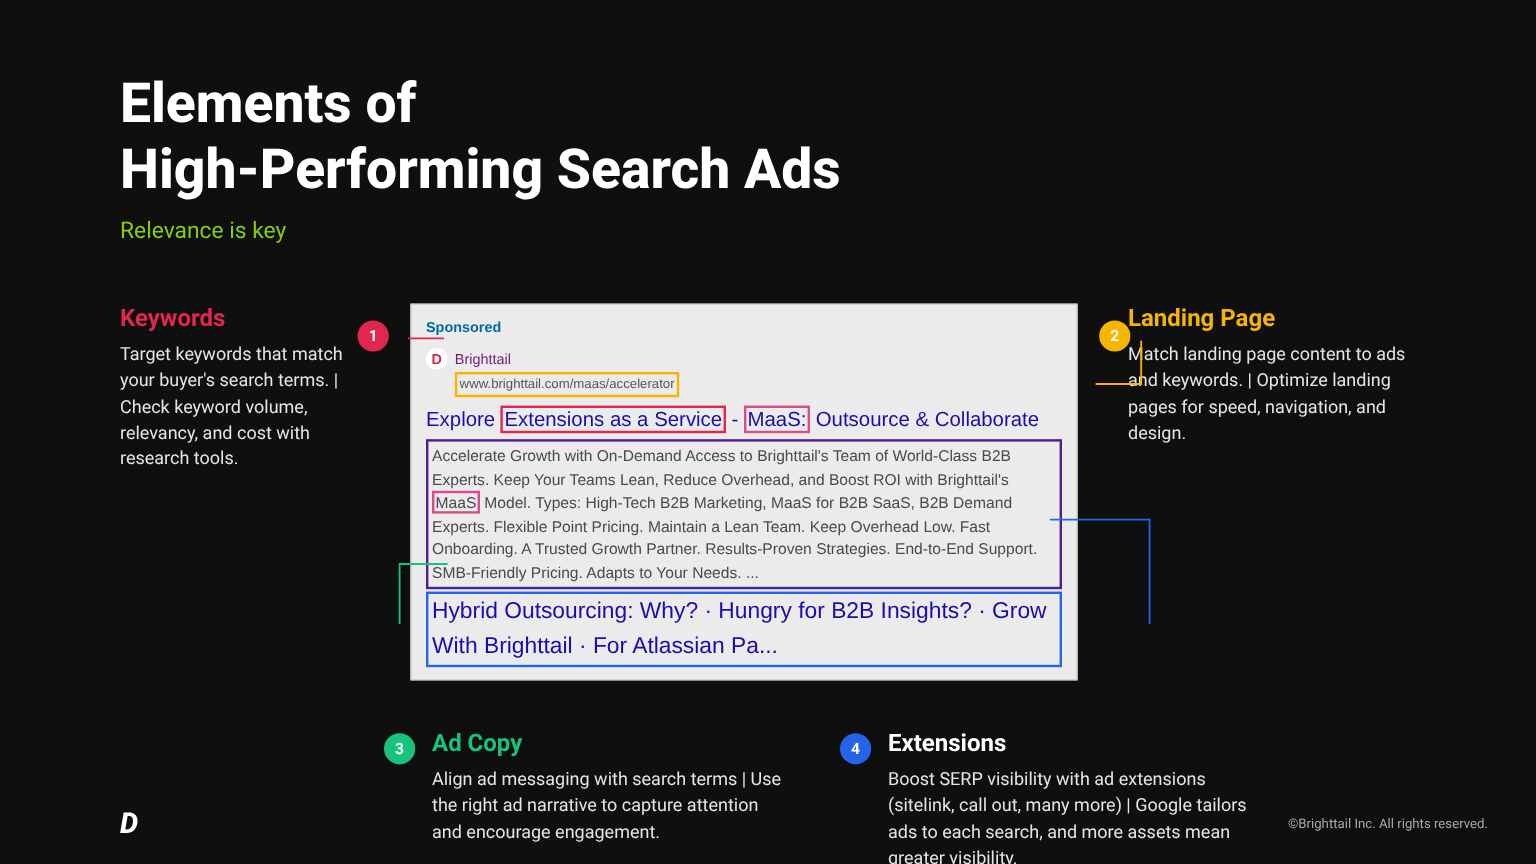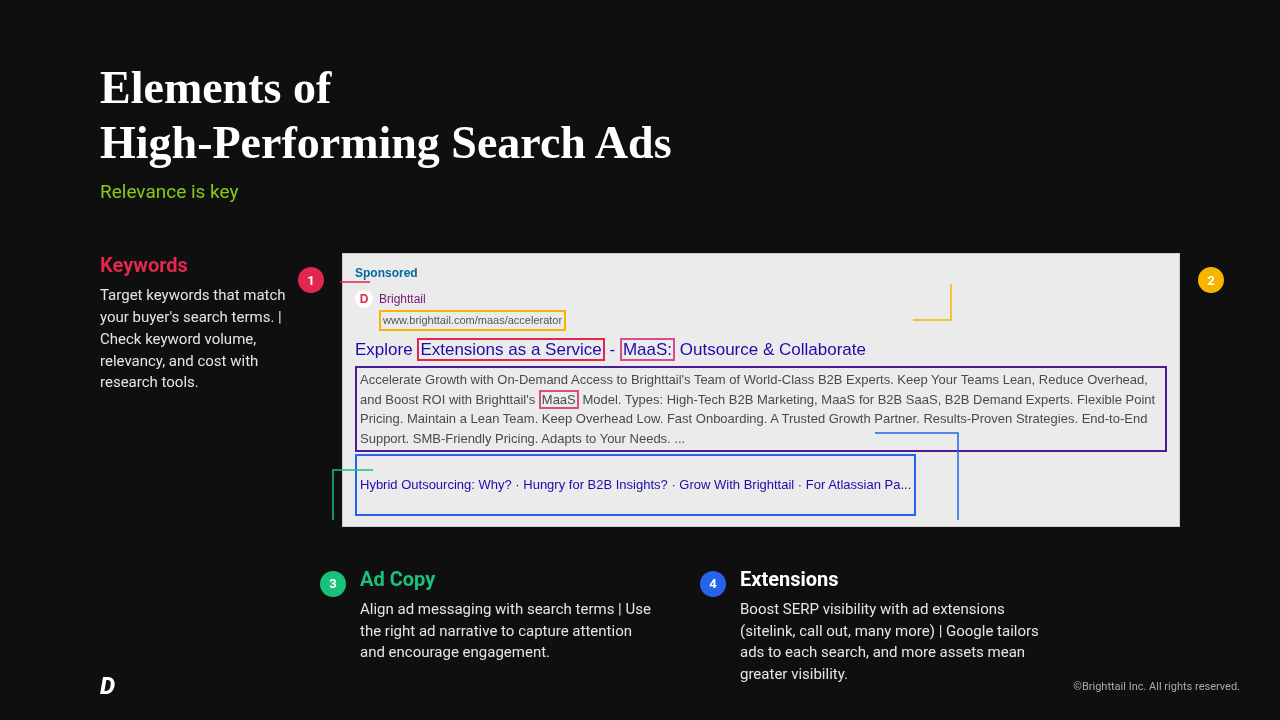--- a/index.html
+++ b/index.html
@@ -6,21 +6,21 @@
 body {
   background: #0f0f0f;
   color: #fff;
   font-family: -apple-system, BlinkMacSystemFont, "Segoe UI", Roboto, Helvetica, Arial, sans-serif;
   width: 1280px;
   height: 720px;
   overflow: hidden;
   position: relative;
 }
 .slide { position: relative; width: 100%; height: 100%; padding: 60px 100px 40px 100px; }
-.title { font-size: 46px; font-weight: 800; line-height: 1.2; margin-bottom: 10px; font-family: Liberation Serif, serif; }
+.title { font-size: 46px; font-weight: 800; line-height: 1.2; margin-bottom: 10px; }
 .subtitle { font-size: 19px; font-weight: 400; color: #84cc16; margin-bottom: 50px; }
 .content-row { display: flex; gap: 42px; align-items: flex-start; }
 .left-col { width: 200px; flex-shrink: 0; }
 .center-col { flex: 1; position: relative; }
 .right-col { width: 240px; flex-shrink: 0; }
 
 
 .callout-h { font-size: 20px; font-weight: 700; margin-bottom: 8px; }
 .callout-p { font-size: 15px; line-height: 1.45; color: #e5e5e5; }
 .c-red { color: #e1264f; }
@@ -66,21 +66,21 @@
   border: 2px solid #f7b500;
   padding: 0 2px;
   margin-left: 24px;
   margin-top: 2px;
 }
 .ad-headline { font-size: 17px; margin: 6px 0 4px 0; color: #1a0dab; }
 .hl-red-box { border: 2px solid #e1264f; padding: 0 1px; }
 .hl-pink-box { border: 2px solid #d84c8b; padding: 0 1px; }
 .ad-desc-wrap { border: 2px solid #4c1d95; padding: 2px 3px; }
 .ad-desc { font-size: 13px; color: #4a4a4a; }
-.ad-links-row { font-size: 13px; color: #1a0dab; margin-top: 2px; border: 2px solid #2563eb; padding: 19px 3px; display: inline-block; }
+.ad-links-row { font-size: 19px; color: #1a0dab; margin-top: 2px; border: 2px solid #2563eb; padding: 1px 3px; display: inline-block; }
 
 
 .bottom-row { display: flex; gap: 40px; margin-top: 40px; margin-left: 220px; }
 .bottom-item { position: relative; padding-left: 40px; max-width: 340px; }
 .bottom-item .badge { left: 0; top: 4px; }
 .bottom-item-ext { max-width: 360px; }
 
 
 .connectors { position: absolute; top: 0; left: 0; width: 100%; height: 100%; pointer-events: none; }
 
@@ -131,20 +131,24 @@
         </div>
         <div class="ad-desc-wrap">
           <span class="ad-desc">
             <span>Accelerate Growth with On-Demand Access to Brighttail's Team of World-Class B2B Experts. Keep Your Teams Lean, Reduce Overhead, and Boost ROI with Brighttail's </span><span class="hl-pink-box">MaaS</span><span> Model. Types: High-Tech B2B Marketing, MaaS for B2B SaaS, B2B Demand Experts. Flexible Point Pricing. Maintain a Lean Team. Keep Overhead Low. Fast Onboarding. A Trusted Growth Partner. Results-Proven Strategies. End-to-End Support. SMB-Friendly Pricing. Adapts to Your Needs. ...</span>
           </span>
         </div>
         <span class="ad-links-row">Hybrid Outsourcing: Why? · Hungry for B2B Insights? · Grow With Brighttail · For Atlassian Pa...</span>
       </div>
     </div>
 
+    <div class="right-col">
+      <h3 class="callout-h c-yellow">Landing Page</h3>
+      <p class="callout-p">Match landing page content to ads and keywords. | Optimize landing pages for speed, navigation, and design.</p>
+    </div>
 
   </div>
 
   <div class="bottom-row">
     <div class="bottom-item">
       <span class="badge b-green">3</span>
       <h3 class="callout-h c-green">Ad Copy</h3>
       <p class="callout-p">Align ad messaging with search terms | Use the right ad narrative to capture attention and encourage engagement.</p>
     </div>
     <div class="bottom-item bottom-item-ext">

